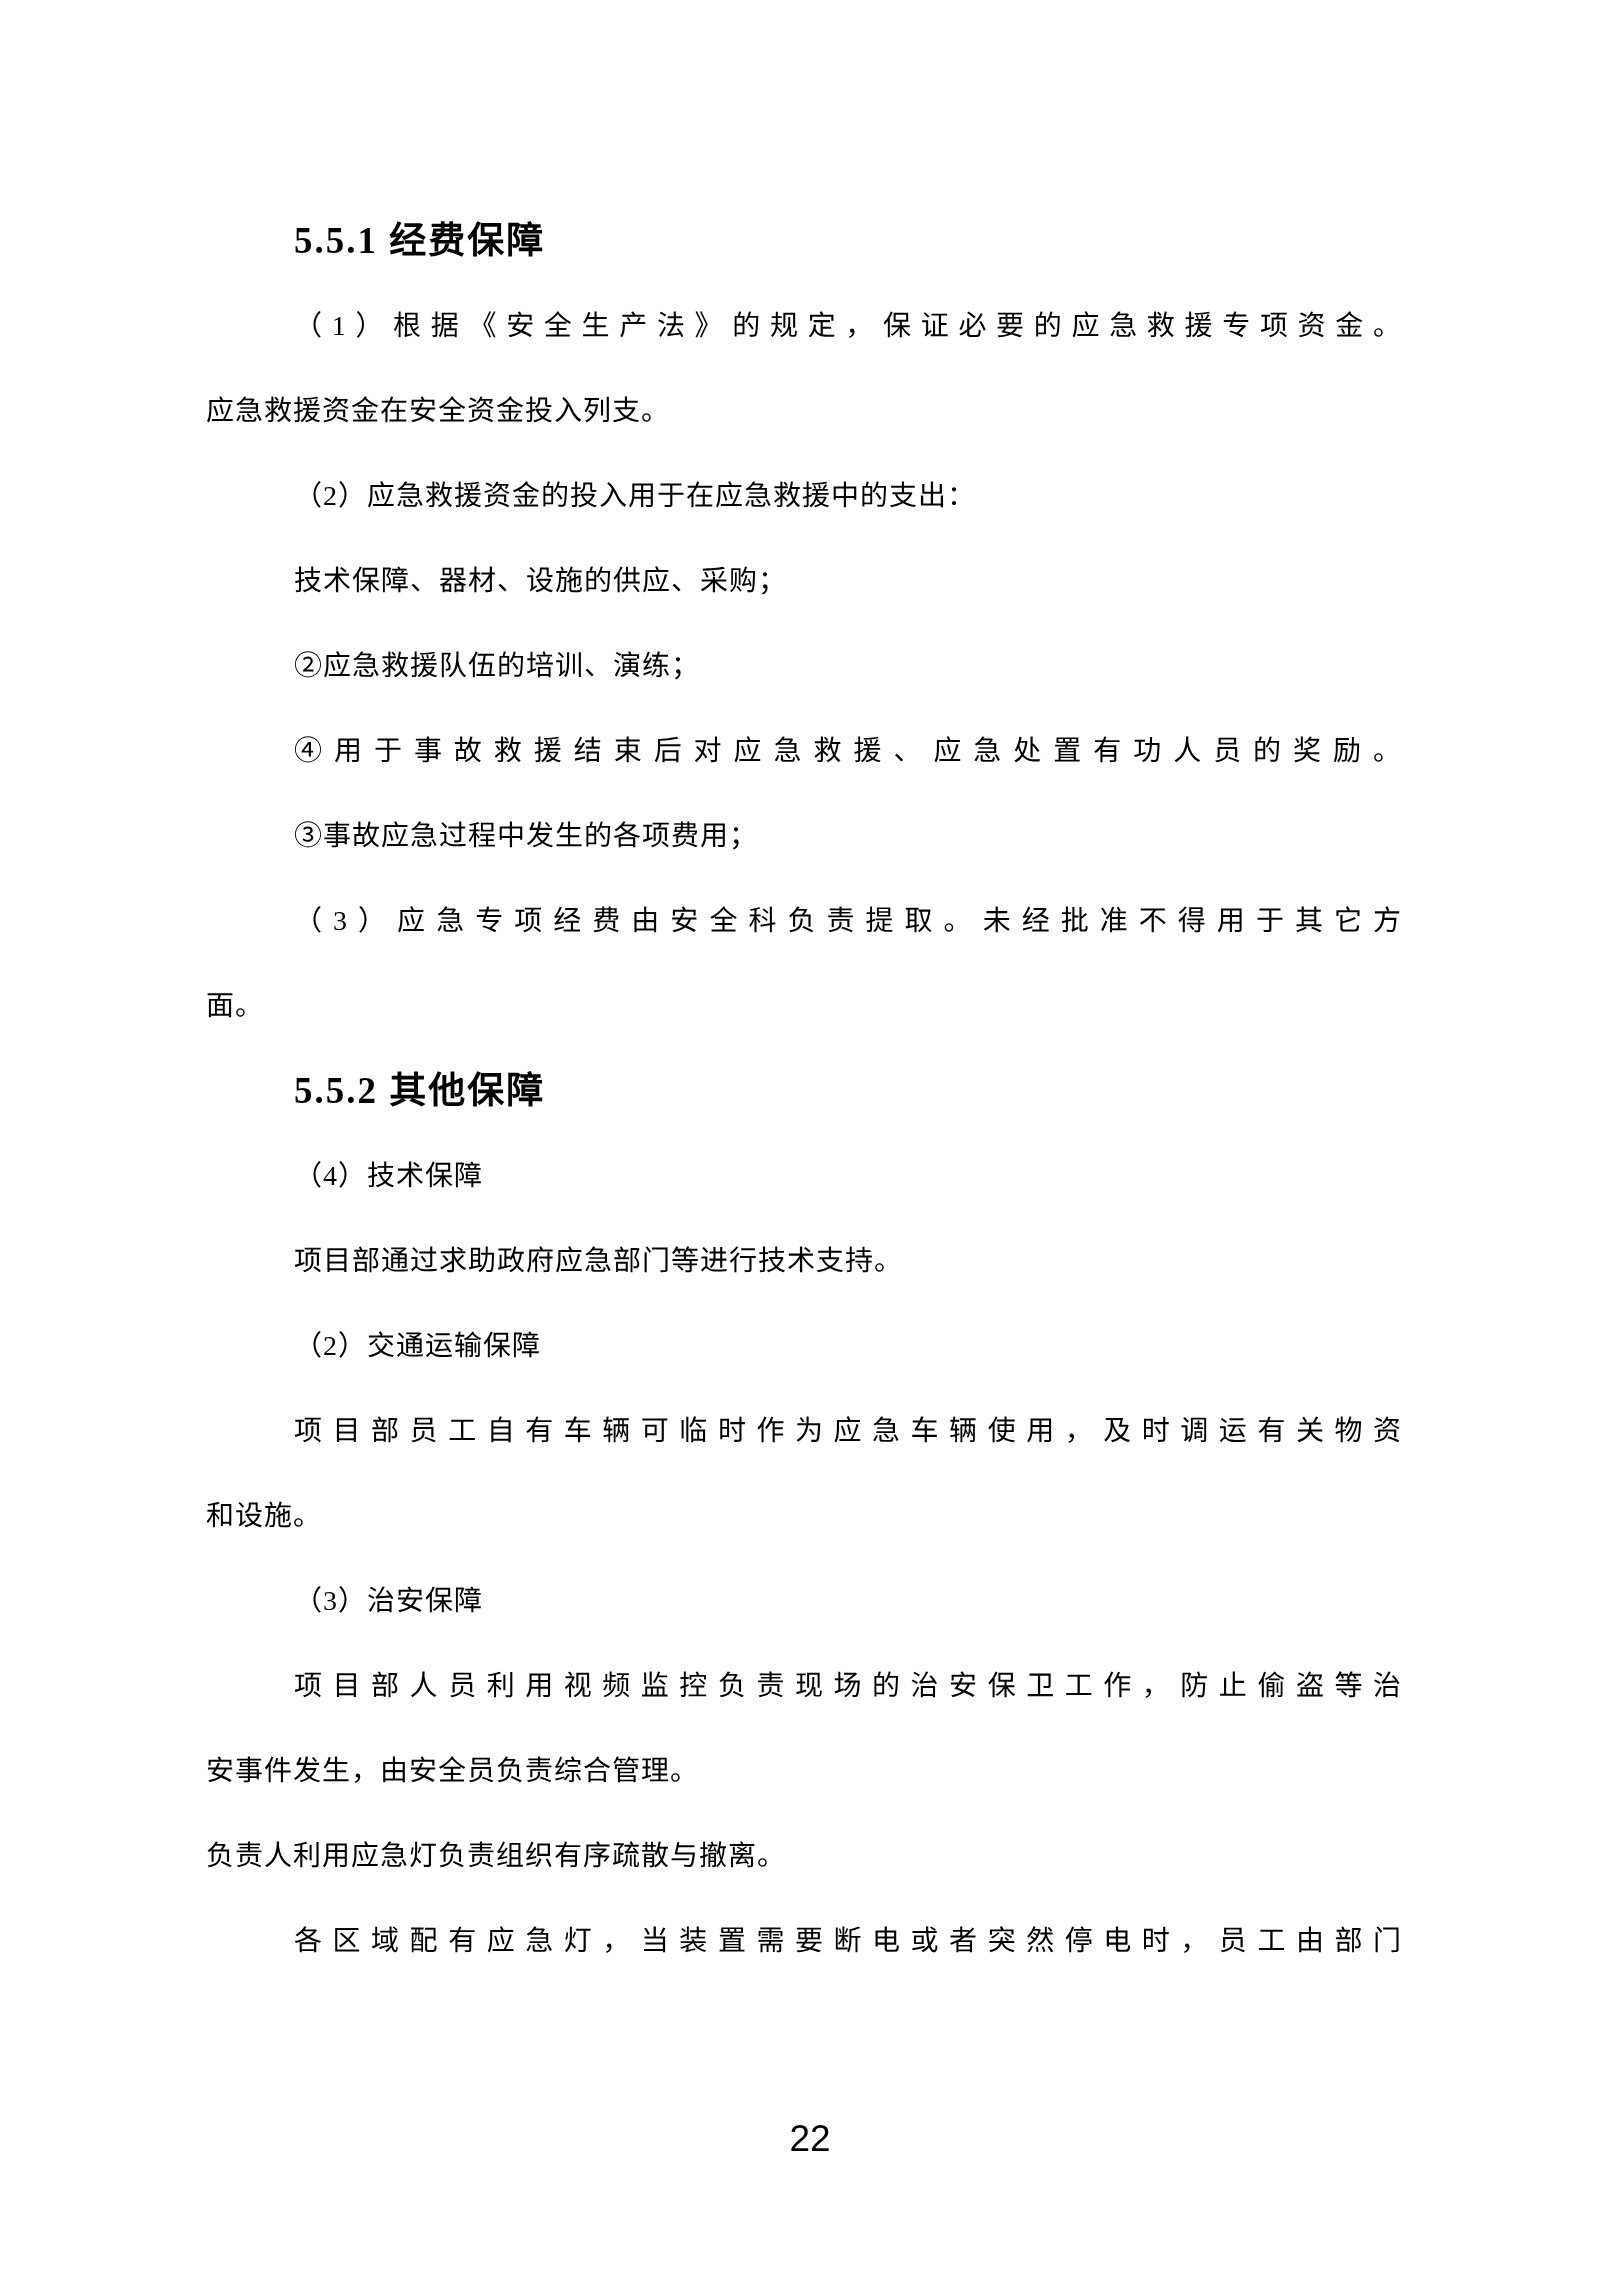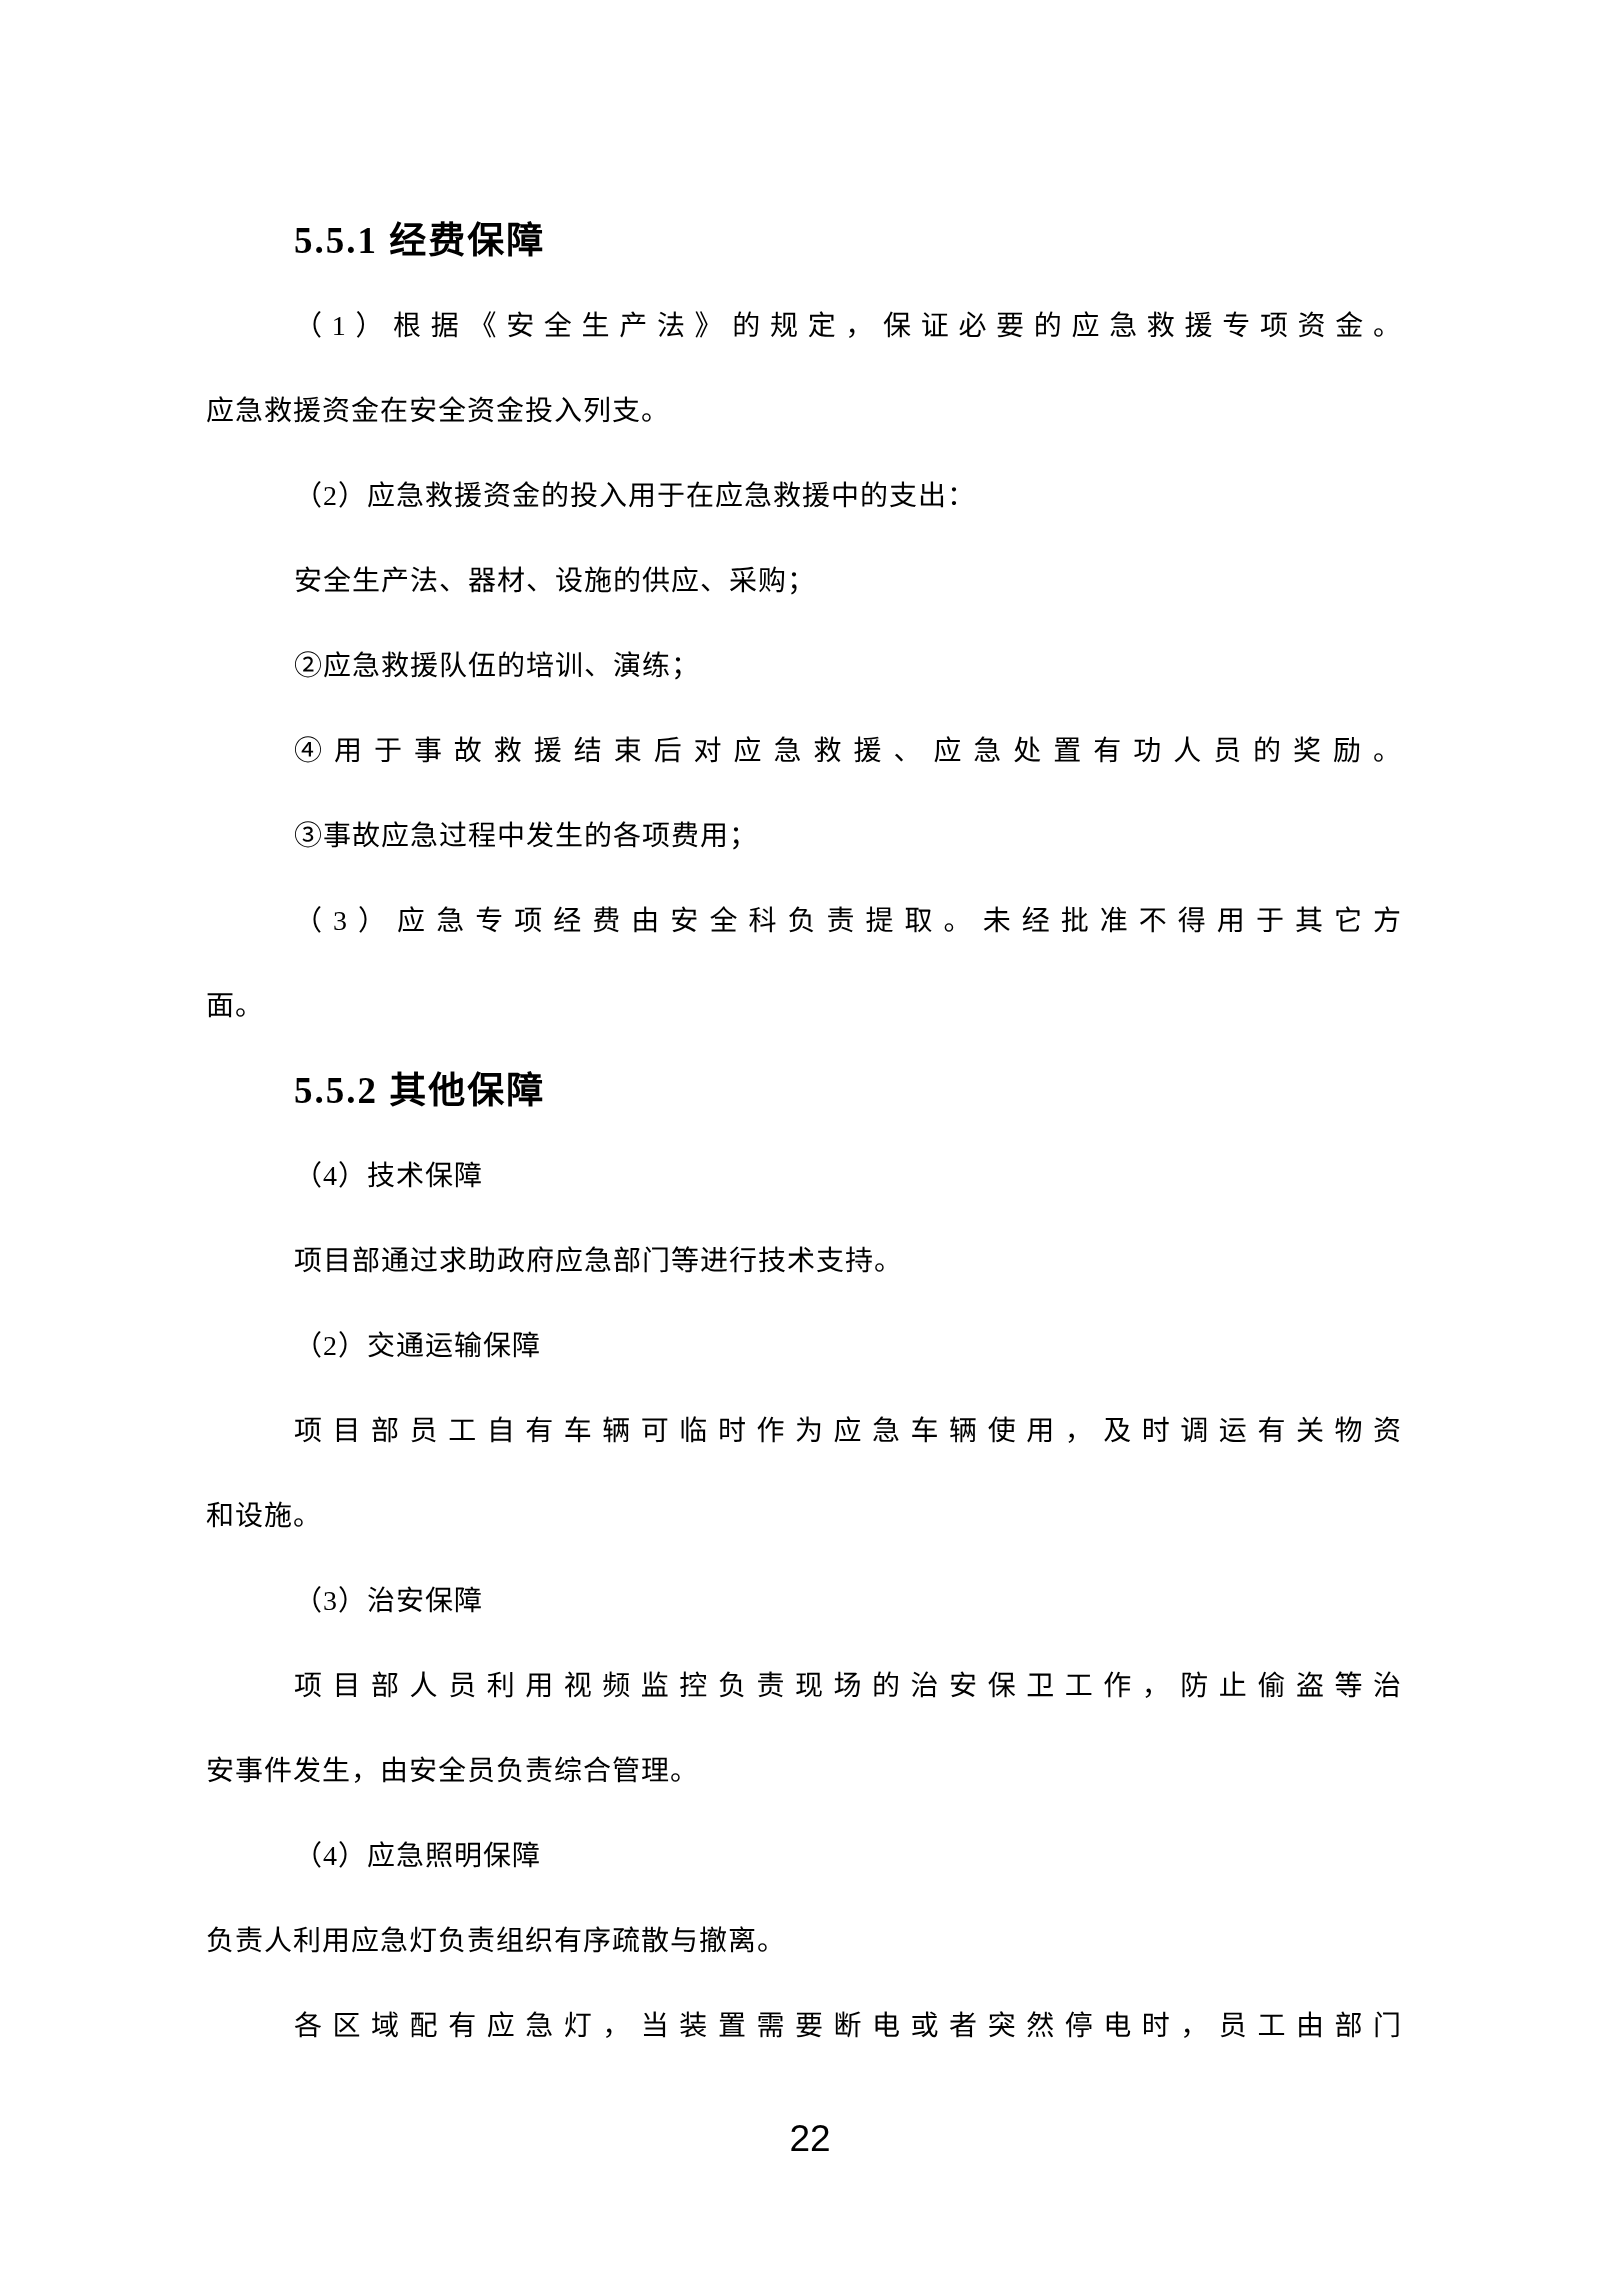--- a/index.html
+++ b/index.html
@@ -58,35 +58,34 @@
 </style>
 </head>
 <body>
 
 <div class="page">
   <div class="textblock">
     <div class="ln h ind">5.5.1 经费保障</div>
     <div class="ln ind just">（1）根据《安全生产法》的规定，保证必要的应急救援专项资金。</div>
     <div class="ln">应急救援资金在安全资金投入列支。</div>
     <div class="ln ind">（2）应急救援资金的投入用于在应急救援中的支出：</div>
-    <div class="ln ind">安全生产法、器材、设施的供应、采购；</div>
+    <div class="ln ind">技术保障、器材、设施的供应、采购；</div>
     <div class="ln ind">②应急救援队伍的培训、演练；</div>
     <div class="ln ind just">④用于事故救援结束后对应急救援、应急处置有功人员的奖励。</div>
     <div class="ln ind">③事故应急过程中发生的各项费用；</div>
     <div class="ln ind just">（3）应急专项经费由安全科负责提取。未经批准不得用于其它方</div>
     <div class="ln">面。</div>
     <div class="ln h ind">5.5.2 其他保障</div>
     <div class="ln ind">（4）技术保障</div>
     <div class="ln ind">项目部通过求助政府应急部门等进行技术支持。</div>
     <div class="ln ind">（2）交通运输保障</div>
     <div class="ln ind just">项目部员工自有车辆可临时作为应急车辆使用，及时调运有关物资</div>
     <div class="ln">和设施。</div>
     <div class="ln ind">（3）治安保障</div>
     <div class="ln ind just">项目部人员利用视频监控负责现场的治安保卫工作，防止偷盗等治</div>
     <div class="ln">安事件发生，由安全员负责综合管理。</div>
-    <div class="ln ind">（4）应急照明保障</div>
     <div class="ln">负责人利用应急灯负责组织有序疏散与撤离。</div>
     <div class="ln ind just">各区域配有应急灯，当装置需要断电或者突然停电时，员工由部门</div>
   </div>
 
   <div class="footer">22</div>
 </div>
 
 
 </body></html>

